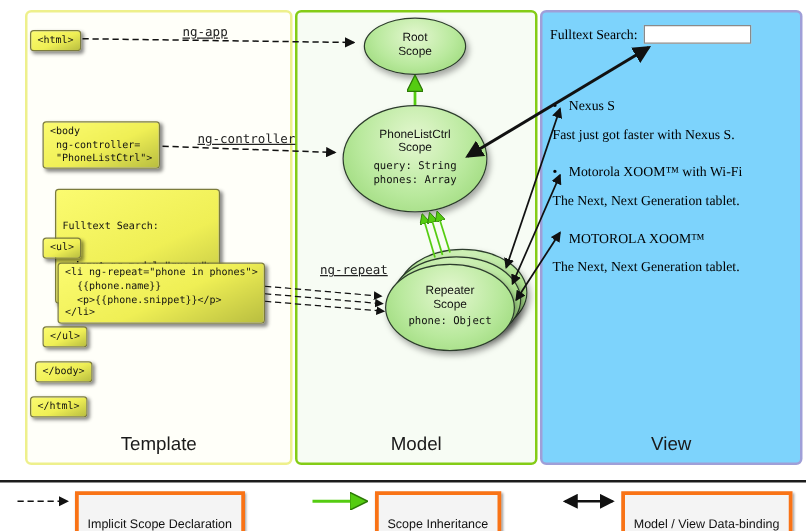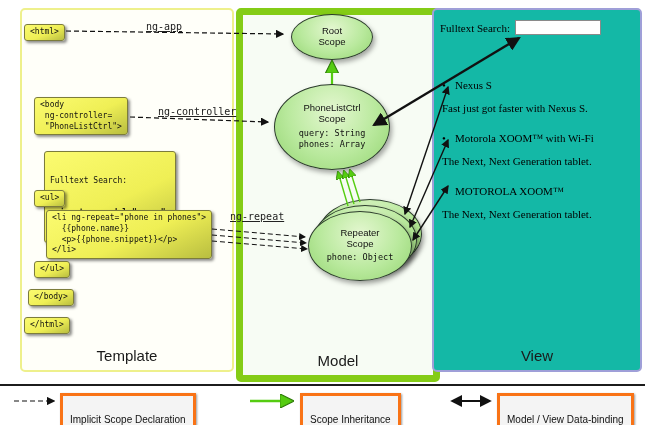--- a/index.html
+++ b/index.html
@@ -2,22 +2,22 @@
 <html><head>
 <meta charset="utf-8">
 <style>
   html,body{margin:0;padding:0;background:#fff;}
   #canvas{position:relative;width:645px;height:425px;background:#fff;overflow:hidden;
           font-family:"Liberation Sans",sans-serif;}
 
   
   .panel{position:absolute;top:8px;height:360px;border-radius:5px;z-index:1;background:#fff;}
   .panel-template{left:20px;width:210px;border:2px solid #eef08c;background:#fffff9;}
-  .panel-model{left:236px;width:190px;border:7px solid #84cc16;background:#f7fcf4;}
-  .panel-view{left:432px;width:206px;border:2px solid #9f9fd8;background:#14b8a6;}
+  .panel-model{left:236px;width:190px;border:2px solid #84cc16;background:#f7fcf4;}
+  .panel-view{left:432px;width:206px;border:2px solid #9f9fd8;background:#7dd3fc;}
   .panel-label{position:absolute;bottom:6px;left:0;width:100%;text-align:center;
                font-size:15px;color:#1a1a1a;}
 
   
   .code-box{position:absolute;z-index:2;
     background:linear-gradient(155deg,#fbfb70 0%,#efef55 55%,#b9be40 100%);
     border:1px solid #7c7c3c;border-radius:3px;
     box-shadow:2px 2px 3px rgba(0,0,0,0.45);
     font:8px/1.35 "DejaVu Sans Mono",monospace;color:#111;
     padding:2px 5px;white-space:pre;}
@@ -106,21 +106,21 @@
   <div class="ellipse" style="left:313px;top:205px;width:102px;height:68px"></div>
   <div class="ellipse" style="left:308px;top:211px;width:102px;height:68px">
     <div class="e-title">Repeater
 Scope</div>
     <div class="e-gap"></div>
     <div class="e-prop">phone: Object</div>
   </div>
 
   <div class="arrow-label" style="left:146px;top:21px">ng-app</div>
   <div class="arrow-label" style="left:158px;top:106px">ng-controller</div>
-  <div class="arrow-label" style="left:230px;top:211px">ng-repeat</div>
+  <div class="arrow-label" style="left:256px;top:211px">ng-repeat</div>
 
   <div class="view-search-row">
     <span>Fulltext Search:</span>
     <input type="text" value="" style="">
   </div>
 
   <div class="view-list">
     <div class="view-item">
       <div class="vi-title"><span class="bullet">•</span><span>Nexus S</span></div>
       <div class="vi-snip">Fast just got faster with Nexus S.</div>

